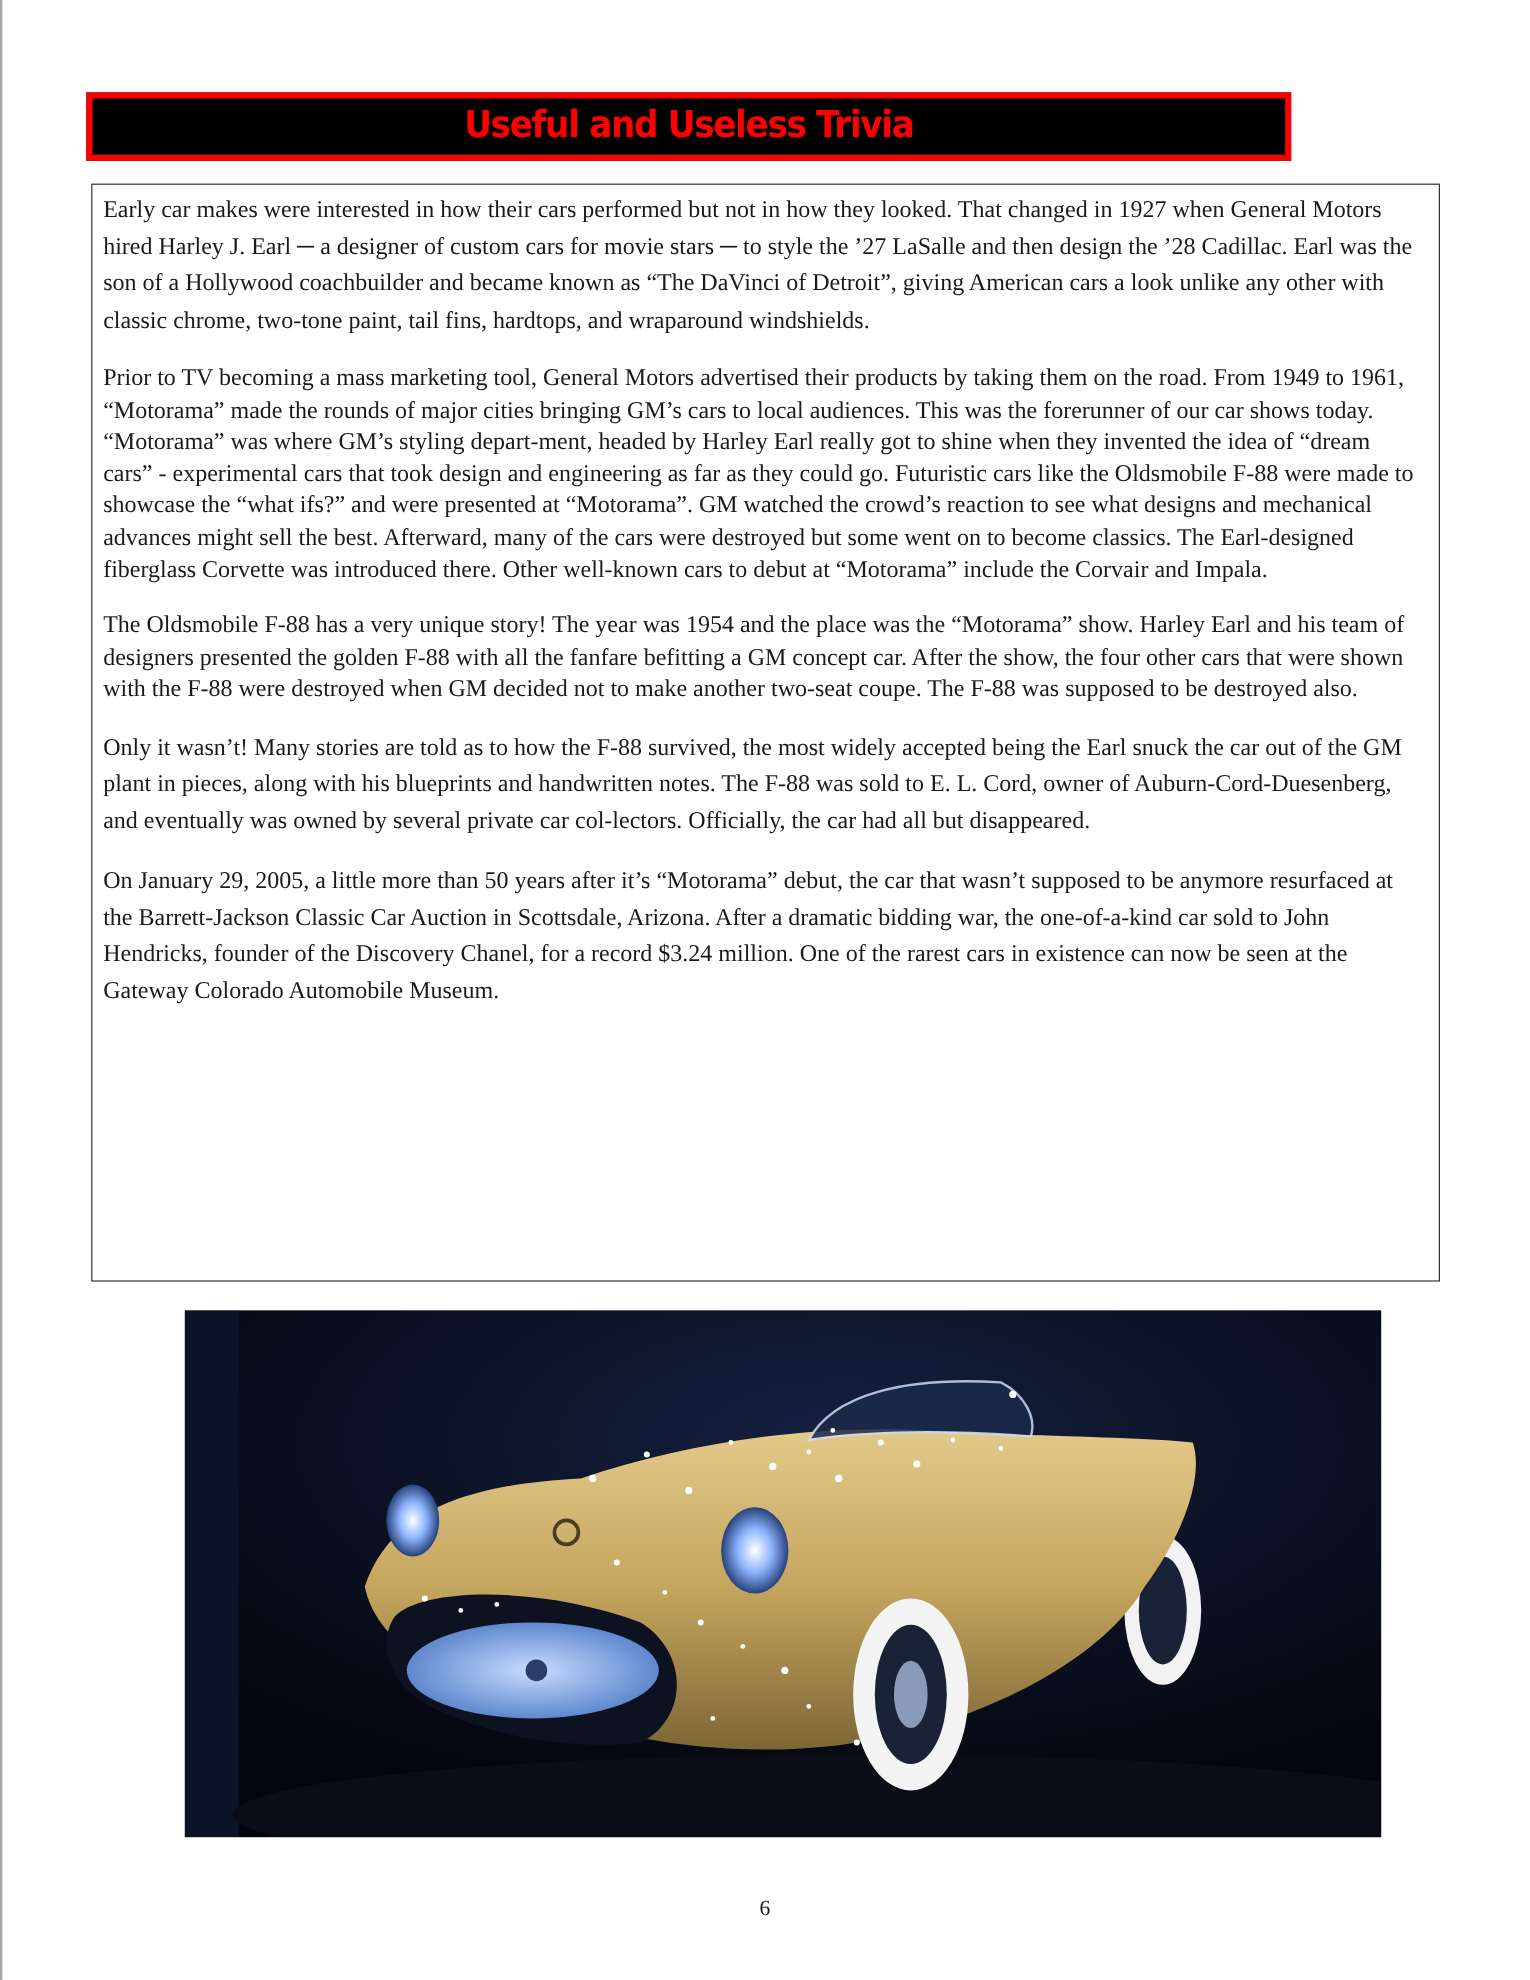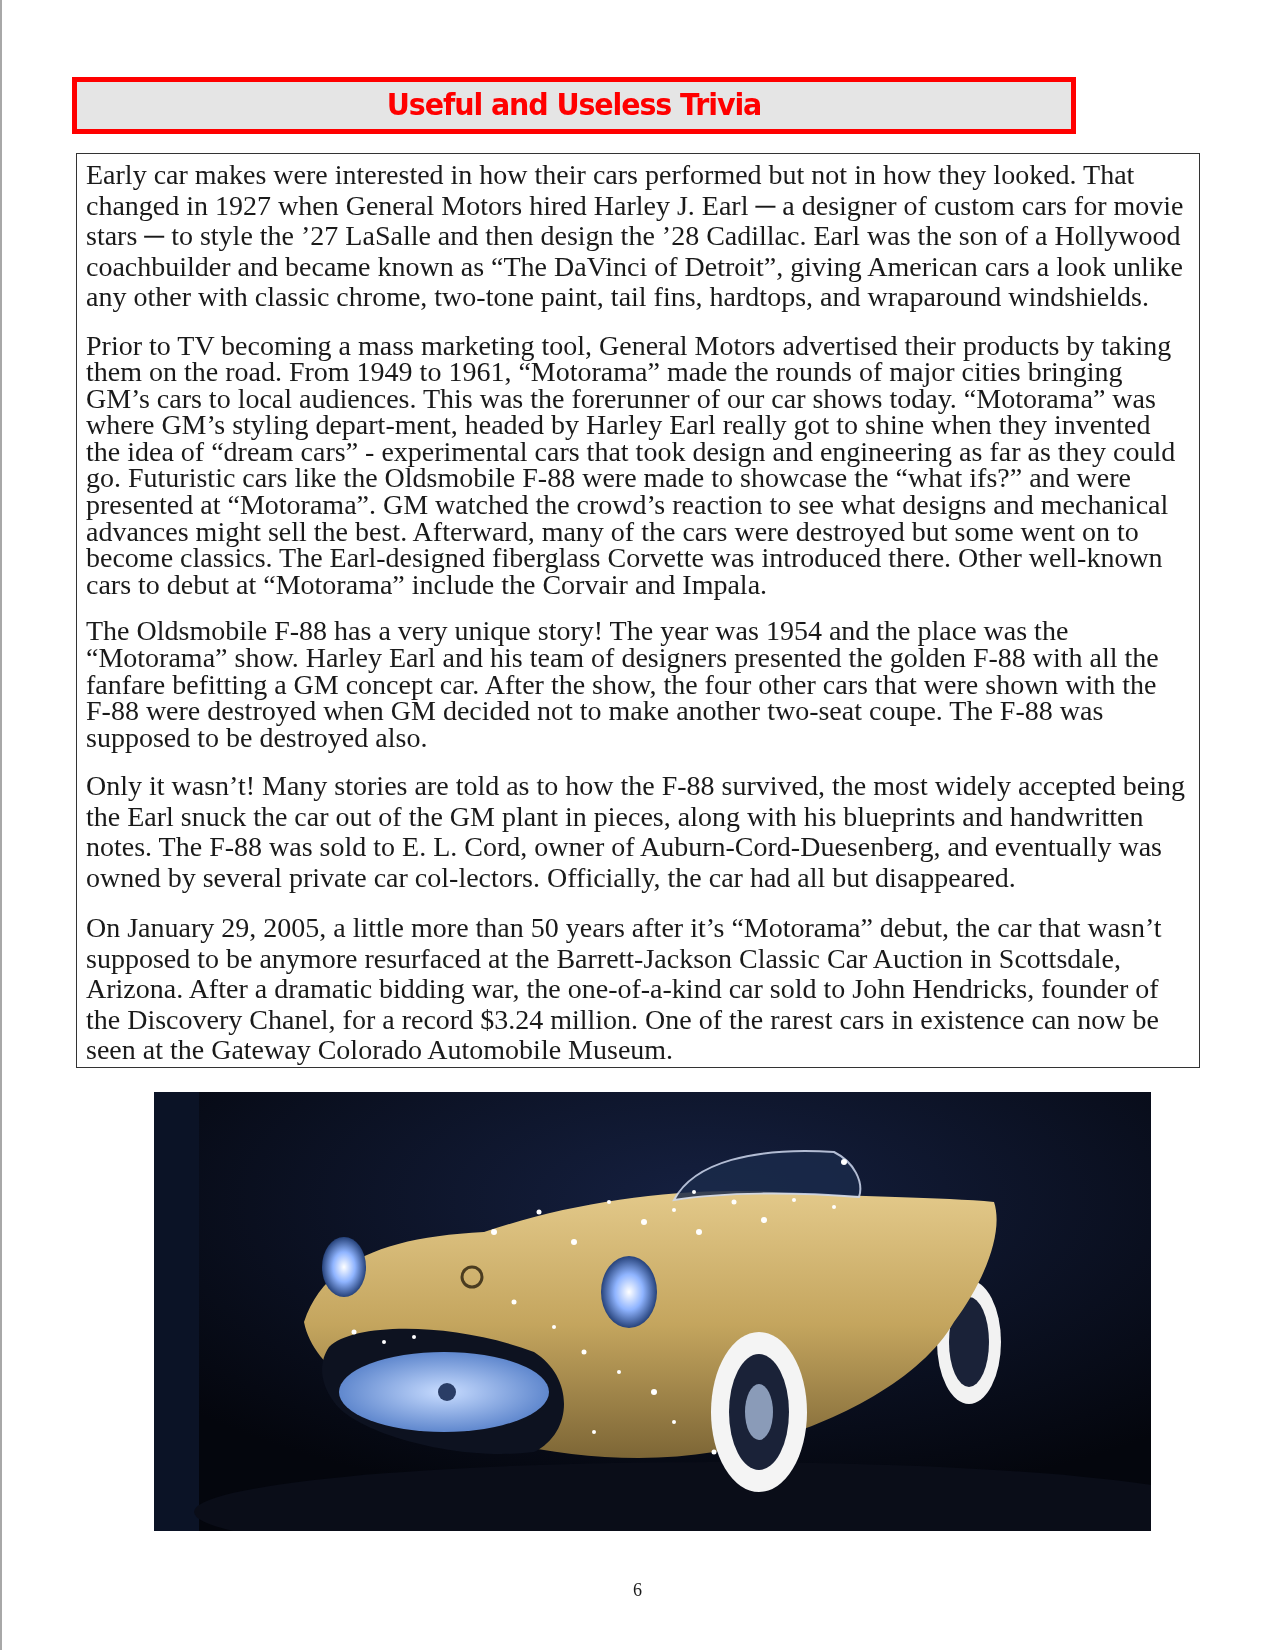--- a/index.html
+++ b/index.html
@@ -21,21 +21,21 @@
       width: 2px; height: 1650px;
       background: #a8a8a8;
     }
     .title-banner {
       position: absolute;
       left: 72px;
       top: 77px;
       width: 1004px;
       height: 57px;
       box-sizing: border-box;
-      background: #e5e5e5;
+      background: #000000;
       border: 5px solid #ff0000;
       text-align: center;
     }
     .title-banner h1 {
       margin: 0;
       font-family: "DejaVu Sans", "Liberation Sans", sans-serif;
       font-weight: bold;
       font-size: 31px;
       line-height: 45px;
       color: #ff0000;
@@ -47,21 +47,21 @@
       left: 76px;
       top: 153px;
       width: 1124px;
       height: 915px;
       box-sizing: border-box;
       border: 1.5px solid #333333;
       padding: 6px 12px 0 9px;
     }
     .text-box p {
       margin: 0 0 20px 0;
-      font-size: 28px;
+      font-size: 20px;
       line-height: 30.5px;
       text-align: left;
     }
     .text-box p.tight {
       line-height: 26.6px;
     }
     .photo {
       position: absolute;
       left: 154px;
       top: 1092px;

